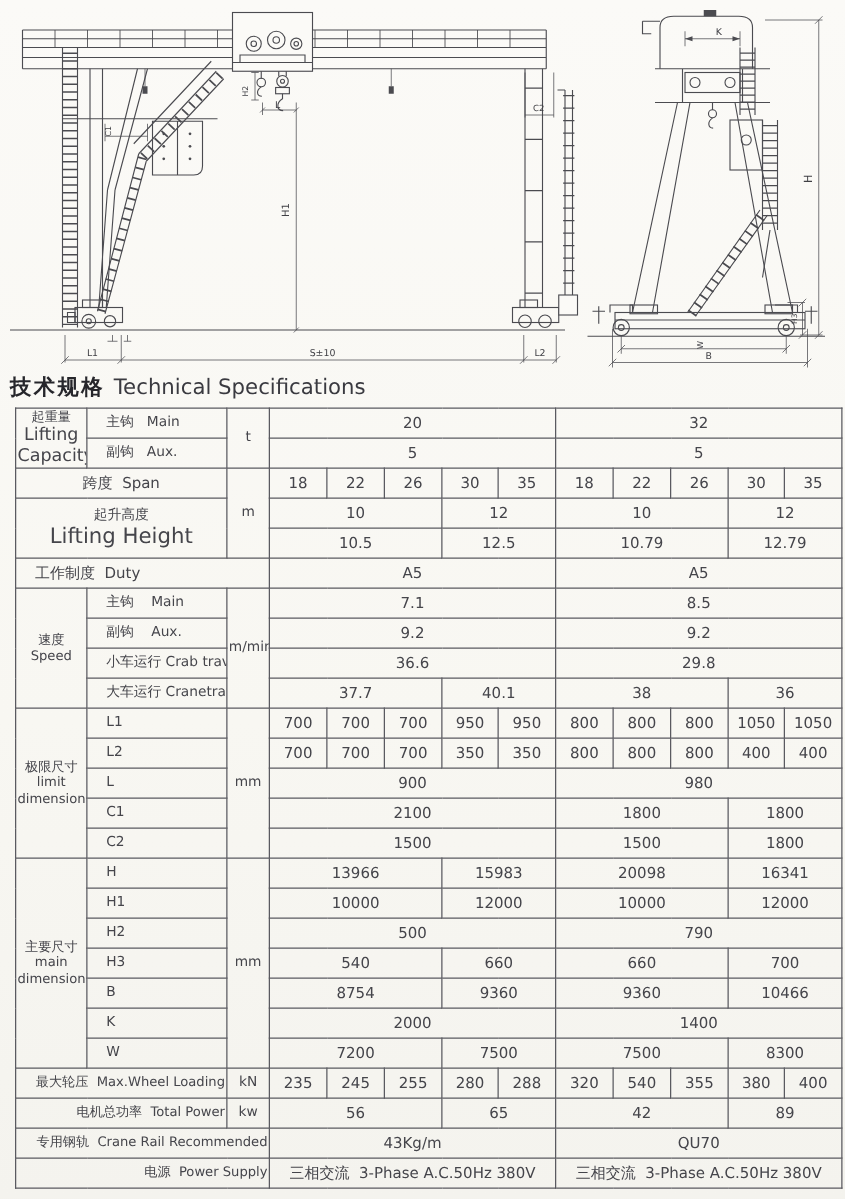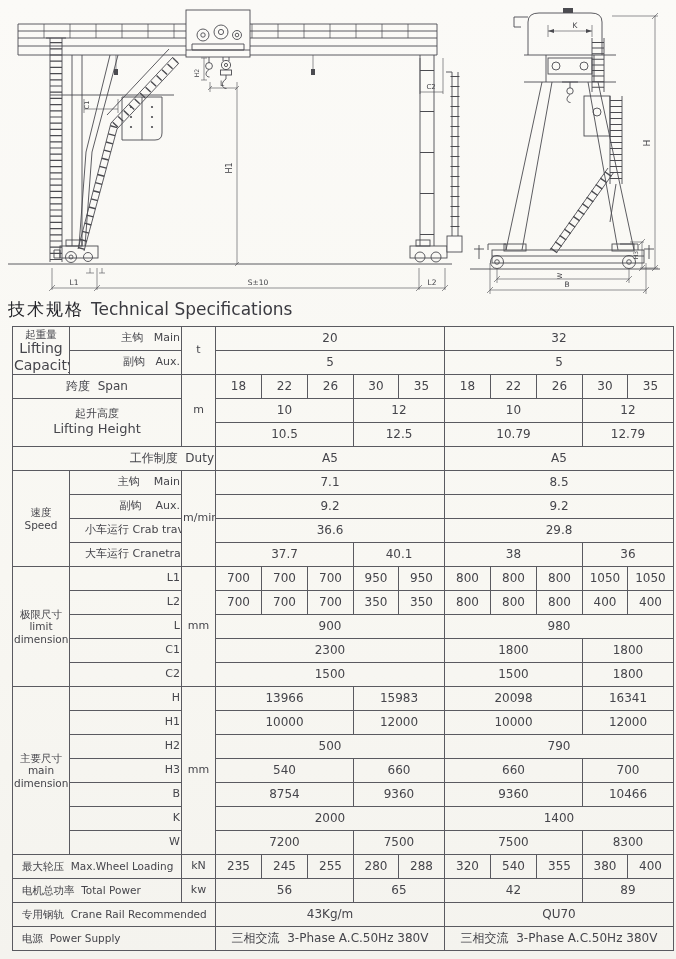--- a/index.html
+++ b/index.html
@@ -9,44 +9,44 @@
     font-family:"DejaVu Sans","Liberation Sans",sans-serif;
     color:#3f3f44;
   }
   .sheet{
     position:relative;width:676px;height:959px;
     background:linear-gradient(180deg,#fbfaf7 0%,#f8f7f2 60%,#f4f3ee 100%);
     overflow:hidden;
   }
   svg{display:block}
   .title{padding:1px 0 5px 8px;white-space:nowrap;}
-  .title-zh{font-weight:normal;font-size:17px;letter-spacing:2px;color:#26262b;}
+  .title-zh{font-weight:bold;font-size:17px;letter-spacing:2px;color:#26262b;}
   .title-en{font-size:17px;margin-left:7px;color:#3a3a40;}
   table{
     border-collapse:collapse;table-layout:fixed;
     margin-left:12px;width:661px;
     border:1.5px solid #4e4e54;
   }
   td{
     border:1px solid #5a5a60;
     text-align:center;vertical-align:middle;
     font-size:12px;height:23px;line-height:1.1;
     padding:0 1px;overflow:hidden;white-space:nowrap;
     color:#45454b;
   }
   td div{line-height:1.18}
   .lbl{font-size:11px}
   .big{font-size:12px}
-  .l{text-align:right;padding-left:15px}
-  .l2{text-align:left;padding-left:9px;font-size:10.5px}
+  .l{text-align:left;padding-left:15px}
+  .l2{text-align:right;padding-left:9px;font-size:10.5px}
   .grp{font-size:10.5px;white-space:normal}
   .grp .ln2{font-size:10.5px}
   .cap .ln2{font-size:14px}
   .lh{font-size:11px}
-  .lh .ln2{font-size:13px}
+  .lh .ln2{font-size:17px}
   .unit{font-size:11px}
 </style>
 </head>
 <body>
 
 <div class="sheet">
 
   <svg width="676" height="297" viewBox="0 0 676 297">
     <g stroke="#4b4b50" stroke-width="0.9" fill="none" stroke-linecap="butt">
 
@@ -499,21 +499,21 @@
           </td>
           <td colspan="5">
             <div>980</div>
           </td>
         </tr>
         <tr>
           <td class="lbl l">
             <div>C1</div>
           </td>
           <td colspan="5">
-            <div>2300</div>
+            <div>2100</div>
           </td>
           <td colspan="3">
             <div>1800</div>
           </td>
           <td colspan="2">
             <div>1800</div>
           </td>
         </tr>
         <tr>
           <td class="lbl l">

